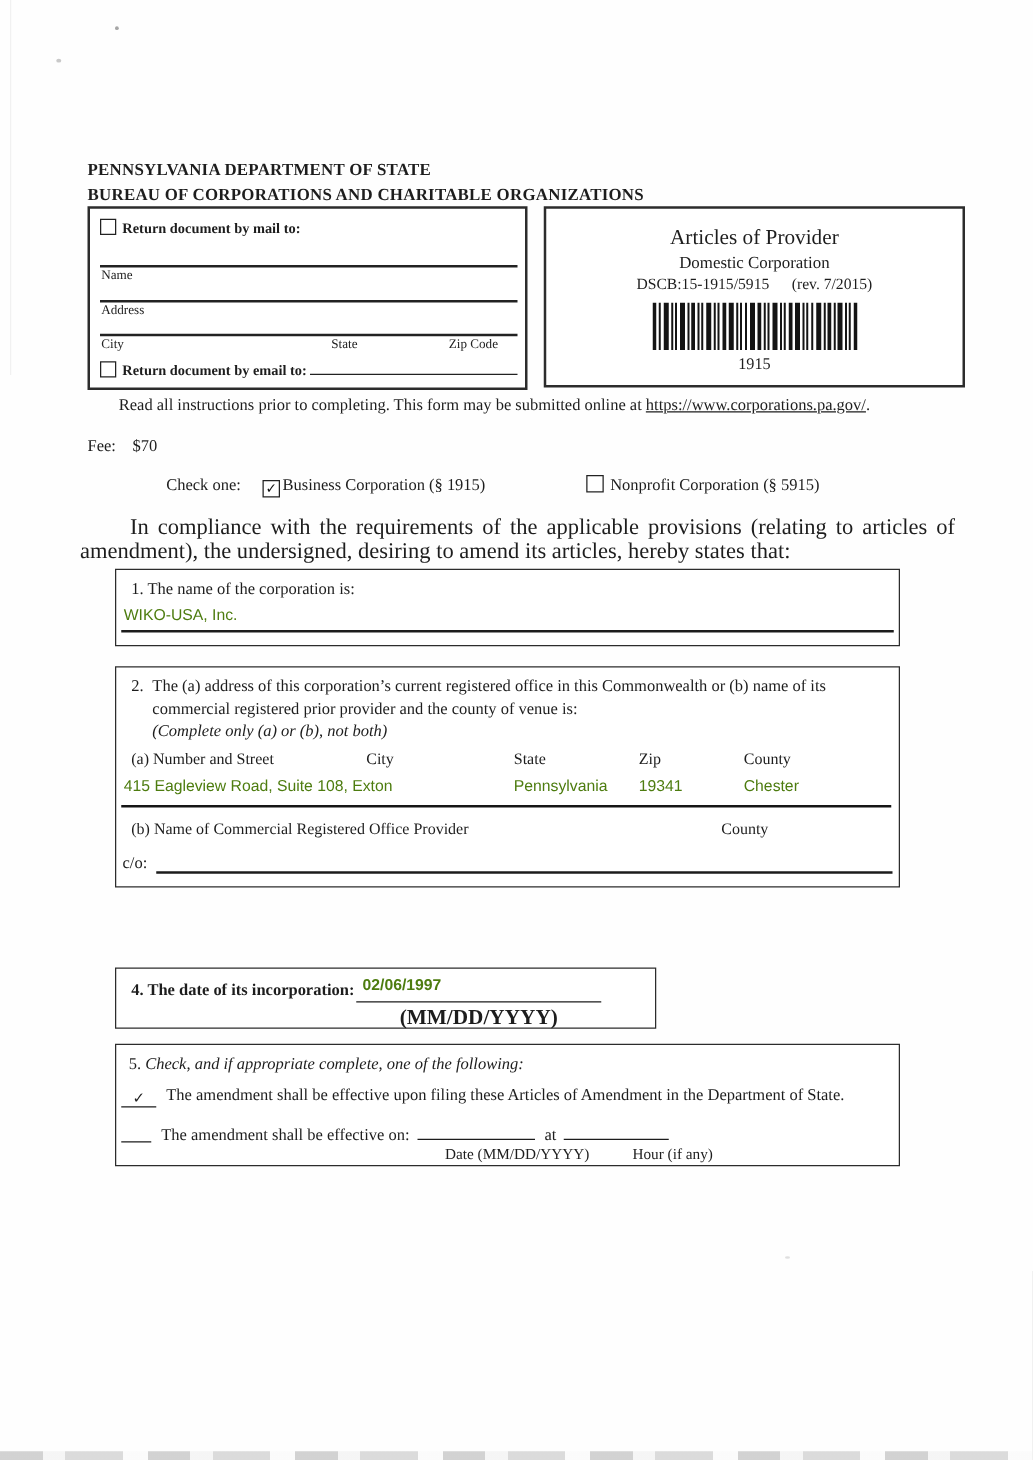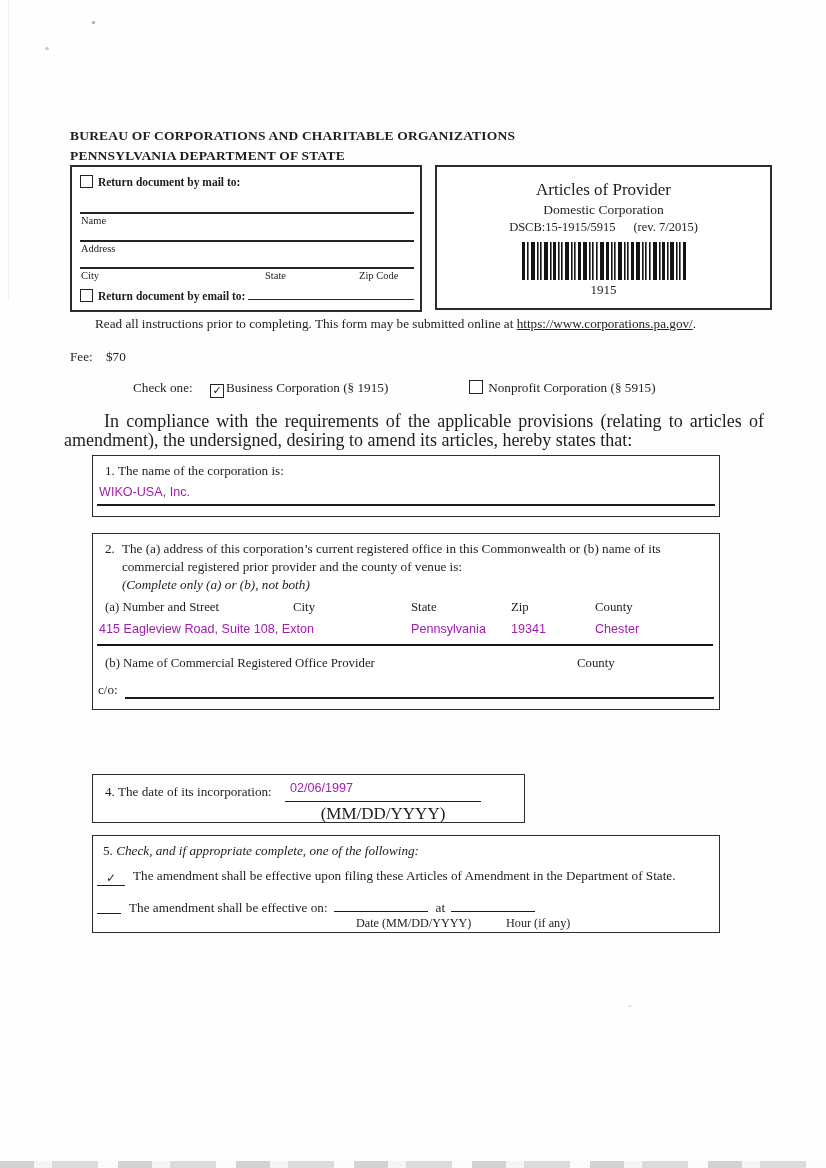--- a/index.html
+++ b/index.html
@@ -46,21 +46,21 @@
   .instructions .link{text-decoration:underline;}
   .fee-line{position:absolute;left:70px;top:349px;font-size:13.2px;}
   .fee-line .fee-value{margin-left:10px;}
   .check-row{position:absolute;left:133px;top:380px;font-size:13.2px;white-space:nowrap;}
   .check-row .cb{width:12px;height:12px;margin-left:14px;}
   .check-row .opt2gap{display:inline-block;width:60px;}
   .preamble{position:absolute;left:64px;top:412px;width:700px;font-size:18px;line-height:19px;text-indent:40px;text-align:justify;}
   
   .fbox{position:absolute;left:92px;width:628px;border:1.8px solid #2c2c2c;background:#fff;box-sizing:border-box;font-size:13.2px;}
   .num{display:inline-block;}
-  .sans{font-family:"Liberation Sans","DejaVu Sans",sans-serif;font-size:12.6px;color:#a21caf;}
+  .sans{font-family:"Liberation Sans","DejaVu Sans",sans-serif;font-size:12.6px;color:#4d7c0f;}
   
   .box1{top:455px;height:62px;}
   .b1-label{position:absolute;left:12px;top:7px;}
   .b1-value{position:absolute;left:6px;top:29px;}
   .b1-line{position:absolute;left:4px;right:4px;top:48px;border-top:2.4px solid #1c1c1c;}
   
   .box2{top:533px;height:177px;}
   .s2-label{position:absolute;left:12px;top:6px;width:596px;display:flex;line-height:18px;}
   .s2-label .txt{margin-left:7px;}
   .s2-note{font-style:italic;text-align:center;}
@@ -69,21 +69,21 @@
   .s2-thick{position:absolute;left:4px;right:6px;top:110px;border-top:2.6px solid #151515;}
   .s2-b{position:absolute;top:122px;font-size:12.8px;}
   .s2-co{position:absolute;left:5px;top:148px;}
   .s2-coline{position:absolute;left:32px;right:5px;top:163px;border-top:2.2px solid #1c1c1c;}
   
   .box3{top:729px;height:36px;}
   .b3-row{position:absolute;left:12px;top:8px;white-space:nowrap;}
   .b3-value{position:absolute;left:317px;top:6px;}
   .b3-line{position:absolute;left:311px;width:306px;top:26px;border-top:1.8px solid #1c1c1c;}
   
-  .box4{top:774px;width:433px;height:49px;}
+  .box4{top:774px;width:433px;height:49px;font-weight:bold;}
   .b4-label{position:absolute;left:12px;top:9px;}
   .b4-value{position:absolute;left:197px;top:6px;}
   .b4-line{position:absolute;left:192px;width:196px;top:26px;border-top:1.8px solid #1c1c1c;}
   .b4-hint{position:absolute;left:192px;width:196px;top:29px;text-align:center;font-size:17px;}
   
   .box5{top:835px;height:98px;}
   .b5-head{position:absolute;left:10px;top:7px;}
   .b5-head .it{font-style:italic;}
   .b5-opt1{position:absolute;left:4px;top:32px;white-space:nowrap;}
   .b5-opt2{position:absolute;left:4px;top:63px;white-space:nowrap;}
@@ -100,22 +100,22 @@
 <body>
 
 <div class="page">
 
   <span class="speck" style="left:92px;top:21px;width:3px;height:3px;"></span>
   <span class="speck" style="left:45px;top:47px;width:4px;height:3px;opacity:.6;"></span>
   <span class="speck" style="left:628px;top:1005px;width:4px;height:2px;opacity:.35;"></span>
   <span class="edge-line"></span>
 
   <div class="doc-header">
+    <div>PENNSYLVANIA DEPARTMENT OF STATE</div>
     <div>BUREAU OF CORPORATIONS AND CHARITABLE ORGANIZATIONS</div>
-    <div>PENNSYLVANIA DEPARTMENT OF STATE</div>
   </div>
 
   <div class="top-row">
 
     <div class="mail-box">
       <div class="mb-head">
         <span class="cb"></span>
         <span>Return document by mail to:</span>
       </div>
       <div class="mb-line" style="top:45px;"></div>

